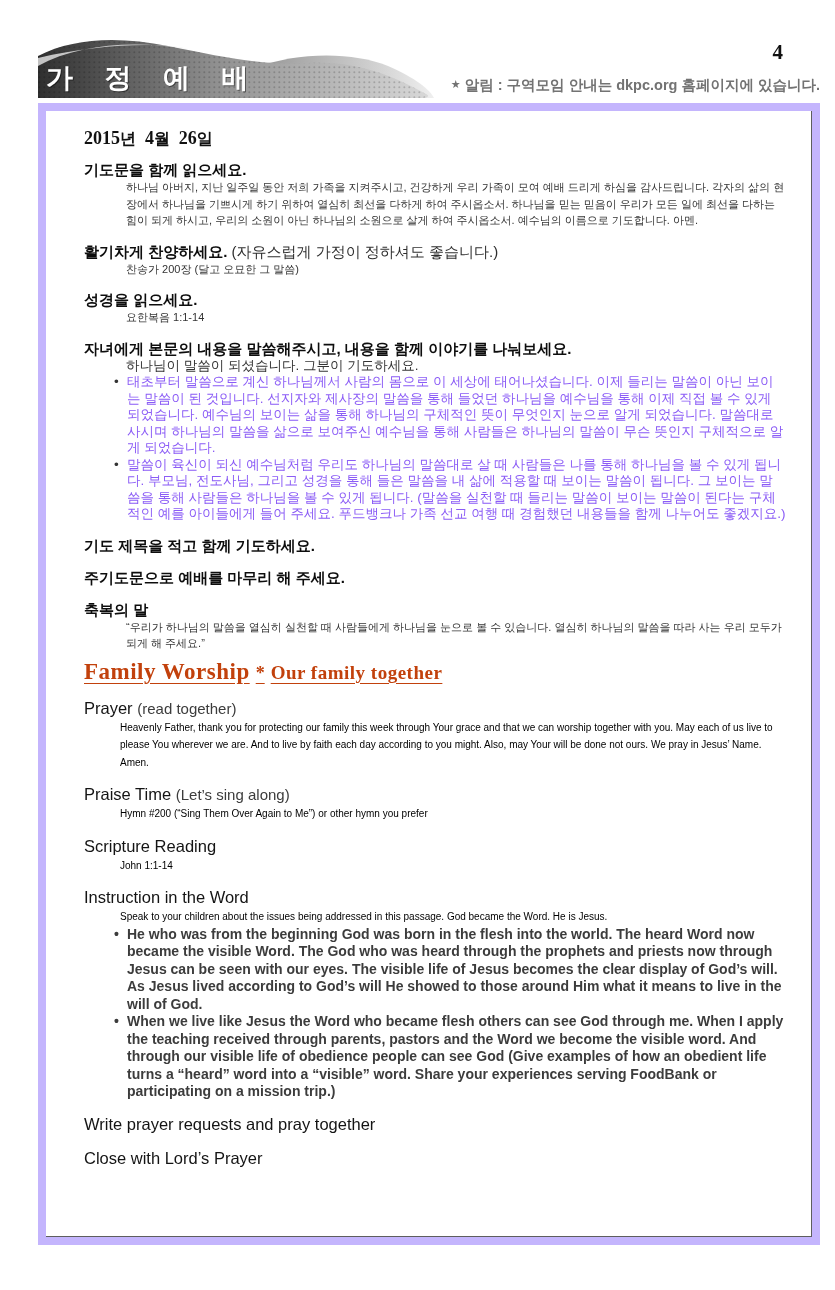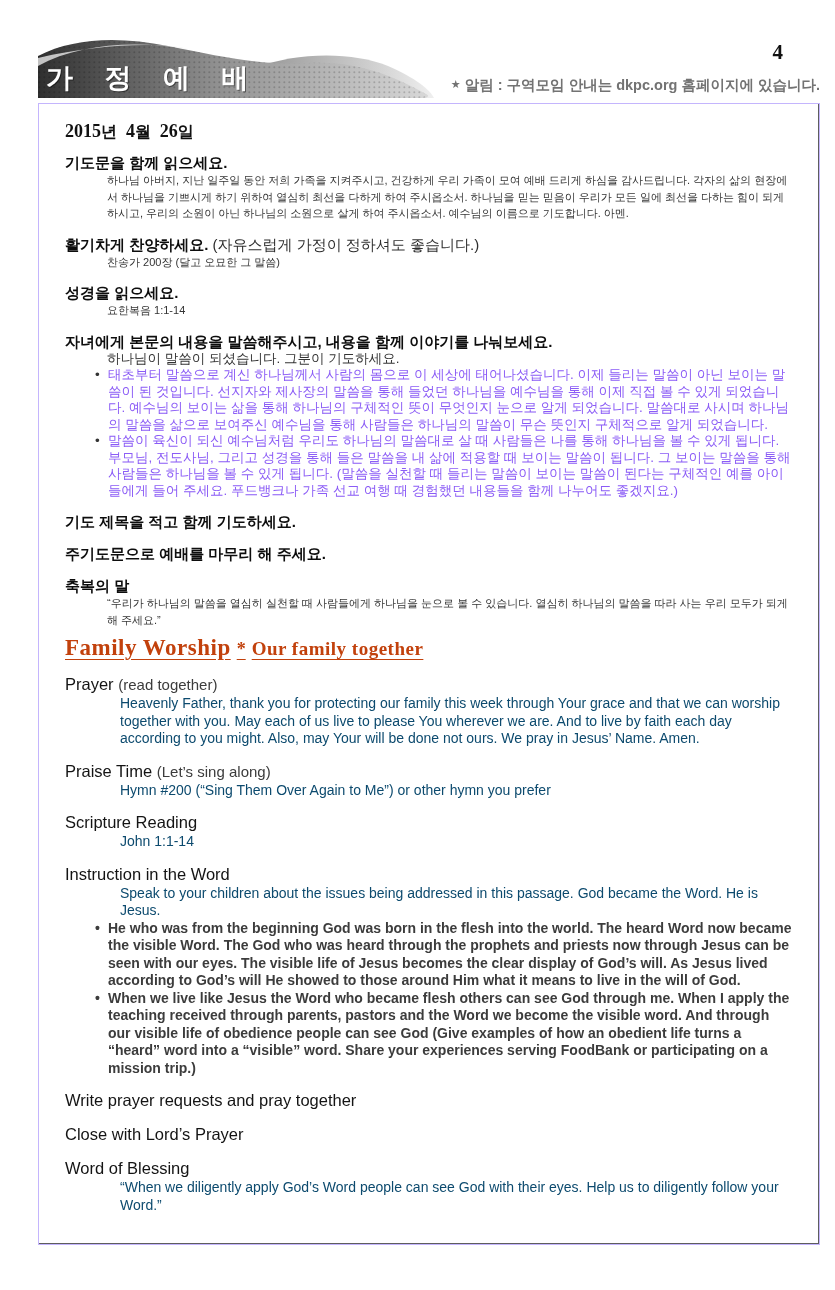--- a/index.html
+++ b/index.html
@@ -25,22 +25,22 @@
   }
   .notice{
     position:absolute;top:76px;right:15px;font-weight:bold;font-size:14.5px;color:#737373;
     white-space:nowrap;
   }
   .notice .star{font-size:11px;vertical-align:2px;margin-right:4px;}
 
   
   .box{
     position:absolute;left:38px;top:103px;width:782px;height:1142px;
-    border:1px solid #c4b5fd;box-shadow:inset -1px -1px 0 #5e5e5e;
-    box-sizing:border-box;padding:13px 26px 0 26px;overflow:hidden;background:#fff;
+    border:8px solid #c4b5fd;box-shadow:inset -1px -1px 0 #5e5e5e;
+    box-sizing:border-box;padding:13px 26px 0 38px;overflow:hidden;background:#fff;
   }
 
   .date-line{font-size:16px;color:#111;margin:4px 0 10px 0;}
   .date-line .num{font-family:"Liberation Serif","DejaVu Serif",serif;font-weight:bold;font-size:18px;}
   .date-line .suf{font-weight:bold;}
 
   .sec{margin-top:9px;}
   .sec.gap{margin-top:13px;}
 
   .k-head{font-weight:bold;font-size:15px;color:#0d0d0d;line-height:19px;}
@@ -56,21 +56,21 @@
     margin-top:7px;font-family:"Liberation Serif","DejaVu Serif",serif;
     font-weight:bold;color:#c2410c;
   }
   .e-title .u{text-decoration:underline;text-underline-offset:4px;}
   .e-title .main{font-size:23px;letter-spacing:.5px;}
   .e-title .sep{font-size:18px;padding:0 6px;}
   .e-title .sub{font-size:19px;letter-spacing:.5px;}
 
   .e-head{font-size:16.5px;color:#141414;line-height:21px;}
   .e-head .e-note{font-size:15px;color:#3c3c3c;}
-  .e-body{margin-left:55px;font-size:14px;line-height:17.5px;color:#0c4a6e;}
+  .e-body{margin-left:36px;font-size:10px;line-height:17.5px;color:#000000;}
   .e-bullets{margin-left:30px;}
   .e-bullet{position:relative;padding-left:13px;font-size:14px;line-height:17.5px;color:#3c3c3c;font-weight:bold;}
   .e-bullet::before{content:"\2022";position:absolute;left:0;top:0;color:#3c3c3c;}
 </style>
 </head>
 <body>
 
 <div class="page">
 
   <div class="banner">
@@ -187,19 +187,15 @@
       </div>
     </div>
 
     <div class="sec gap">
       <div class="e-head">Write prayer requests and pray together</div>
     </div>
     <div class="sec gap">
       <div class="e-head">Close with Lord’s Prayer</div>
     </div>
 
-    <div class="sec gap">
-      <div class="e-head">Word of Blessing</div>
-      <div class="e-body">“When we diligently apply God’s Word people can see God with their eyes.  Help us to diligently follow your Word.”</div>
-    </div>
 
   </div>
 </div>
 
 </body></html>

